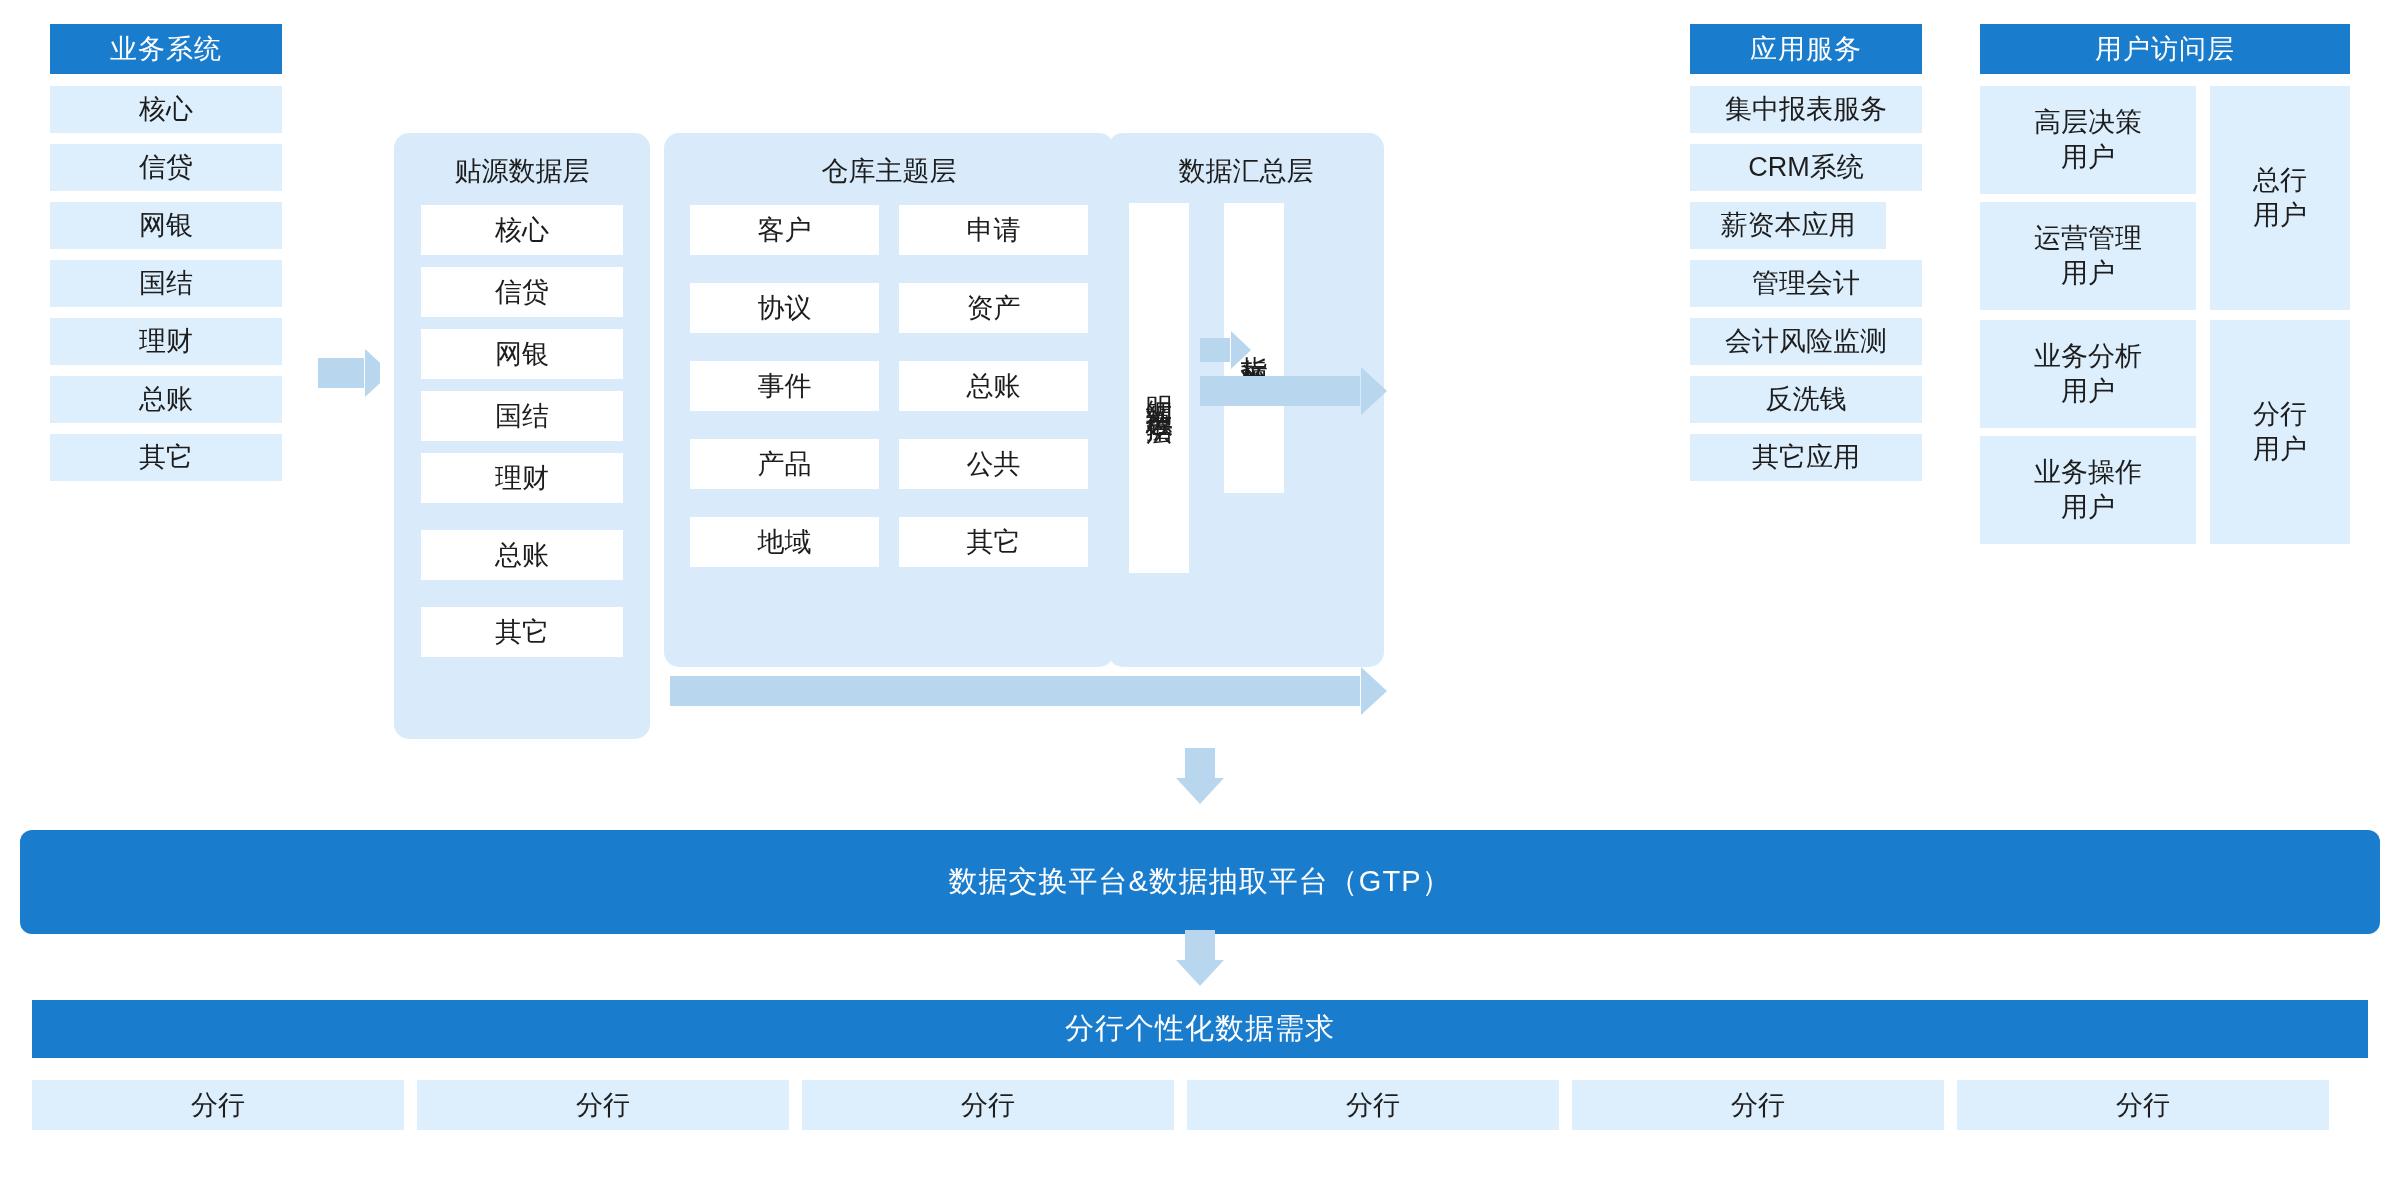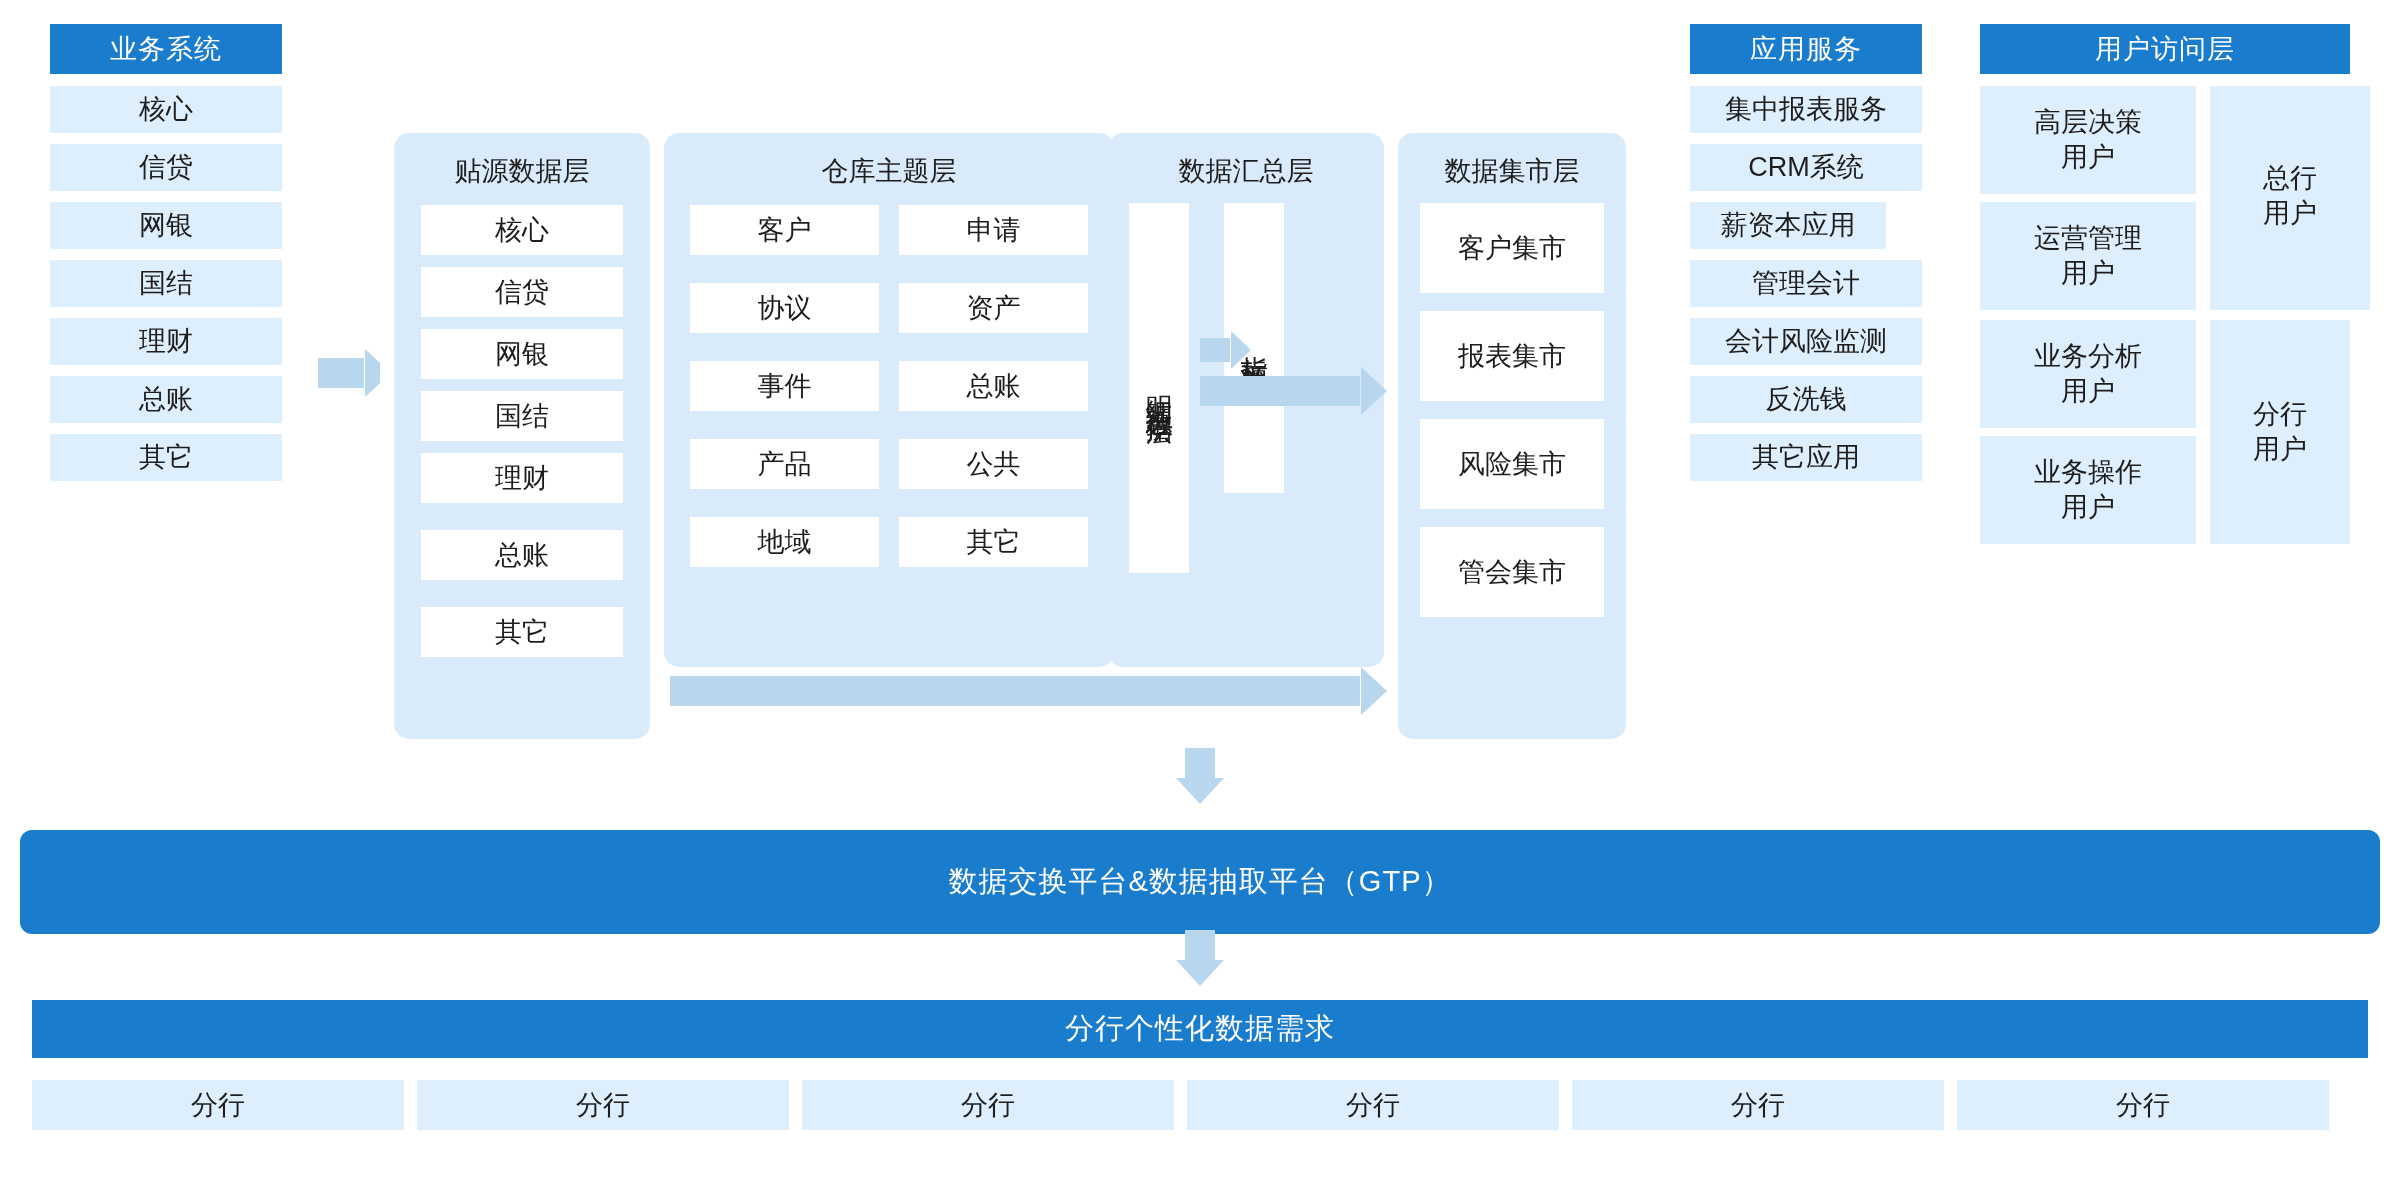--- a/index.html
+++ b/index.html
@@ -172,27 +172,20 @@
     <div class="itm itm-white vtext" data-name="detail-summary-data-layer-box" style="position:absolute;left:21px;top:70px;width:60px;height:370px;">明细汇总数据层</div>
     <div class="itm itm-white vtext" data-name="metric-summary-data-layer-box" style="position:absolute;left:116px;top:70px;width:60px;height:290px;">指标汇总数据层</div>
   </div>
 
   <div class="arrow-r" data-name="arrow-right-icon" style="left:820px; top:330px; width:30px; height:24px;">
     <style>
       [data-name="arrow-right-icon"][style*="top:330px"]::after{ border-width:19px 0 19px 20px; }
     </style>
   </div>
 
-  <div class="grp" data-name="mart-layer-group" style="left:1018px; top:125px; width:228px; height:606px;">
-    <div class="grp-title" data-name="mart-layer-title" style="top:20px;">数据集市层</div>
-    <div class="itm itm-white" data-name="mart-layer-item" style="position:absolute;left:22px;top:70px;width:184px;height:90px;">客户集市</div>
-    <div class="itm itm-white" data-name="mart-layer-item" style="position:absolute;left:22px;top:178px;width:184px;height:90px;">报表集市</div>
-    <div class="itm itm-white" data-name="mart-layer-item" style="position:absolute;left:22px;top:286px;width:184px;height:90px;">风险集市</div>
-    <div class="itm itm-white" data-name="mart-layer-item" style="position:absolute;left:22px;top:394px;width:184px;height:90px;">管会集市</div>
-  </div>
 
   <div class="arrow-r" data-name="arrow-right-icon" style="left:820px; top:368px; width:160px; height:30px;">
     <style>
       [data-name="arrow-right-icon"][style*="top:368px"]::after{ border-width:24px 0 24px 26px; }
     </style>
   </div>
 
   <div class="arrow-r" data-name="arrow-right-icon" style="left:290px; top:668px; width:690px; height:30px;">
     <style>
       [data-name="arrow-right-icon"][style*="top:668px"]::after{ border-width:24px 0 24px 26px; }
@@ -216,21 +209,21 @@
 
   <div class="itm" data-name="user-access-item" style="position:absolute;left:18px;top:78px;width:216px;height:108px;white-space:pre-line;">高层决策
 用户</div>
   <div class="itm" data-name="user-access-item" style="position:absolute;left:18px;top:194px;width:216px;height:108px;white-space:pre-line;">运营管理
 用户</div>
   <div class="itm" data-name="user-access-item" style="position:absolute;left:18px;top:312px;width:216px;height:108px;white-space:pre-line;">业务分析
 用户</div>
   <div class="itm" data-name="user-access-item" style="position:absolute;left:18px;top:428px;width:216px;height:108px;white-space:pre-line;">业务操作
 用户</div>
 
-  <div class="itm" data-name="user-access-group-item" style="position:absolute;left:248px;top:78px;width:160px;height:224px;white-space:pre-line;font-family:Liberation Mono, monospace;">总行
+  <div class="itm" data-name="user-access-group-item" style="position:absolute;left:248px;top:78px;width:140px;height:224px;white-space:pre-line;">总行
 用户</div>
   <div class="itm" data-name="user-access-group-item" style="position:absolute;left:248px;top:312px;width:140px;height:224px;white-space:pre-line;">分行
 用户</div>
 </div>
 
 <div class="arrow-d" data-name="arrow-down-icon" style="left:1185px; top:748px; width:30px; height:30px;">
   <style>
     [data-name="arrow-down-icon"][style*="top:748px"]::after{ border-width:26px 24px 0 24px; }
   </style>
 </div>

